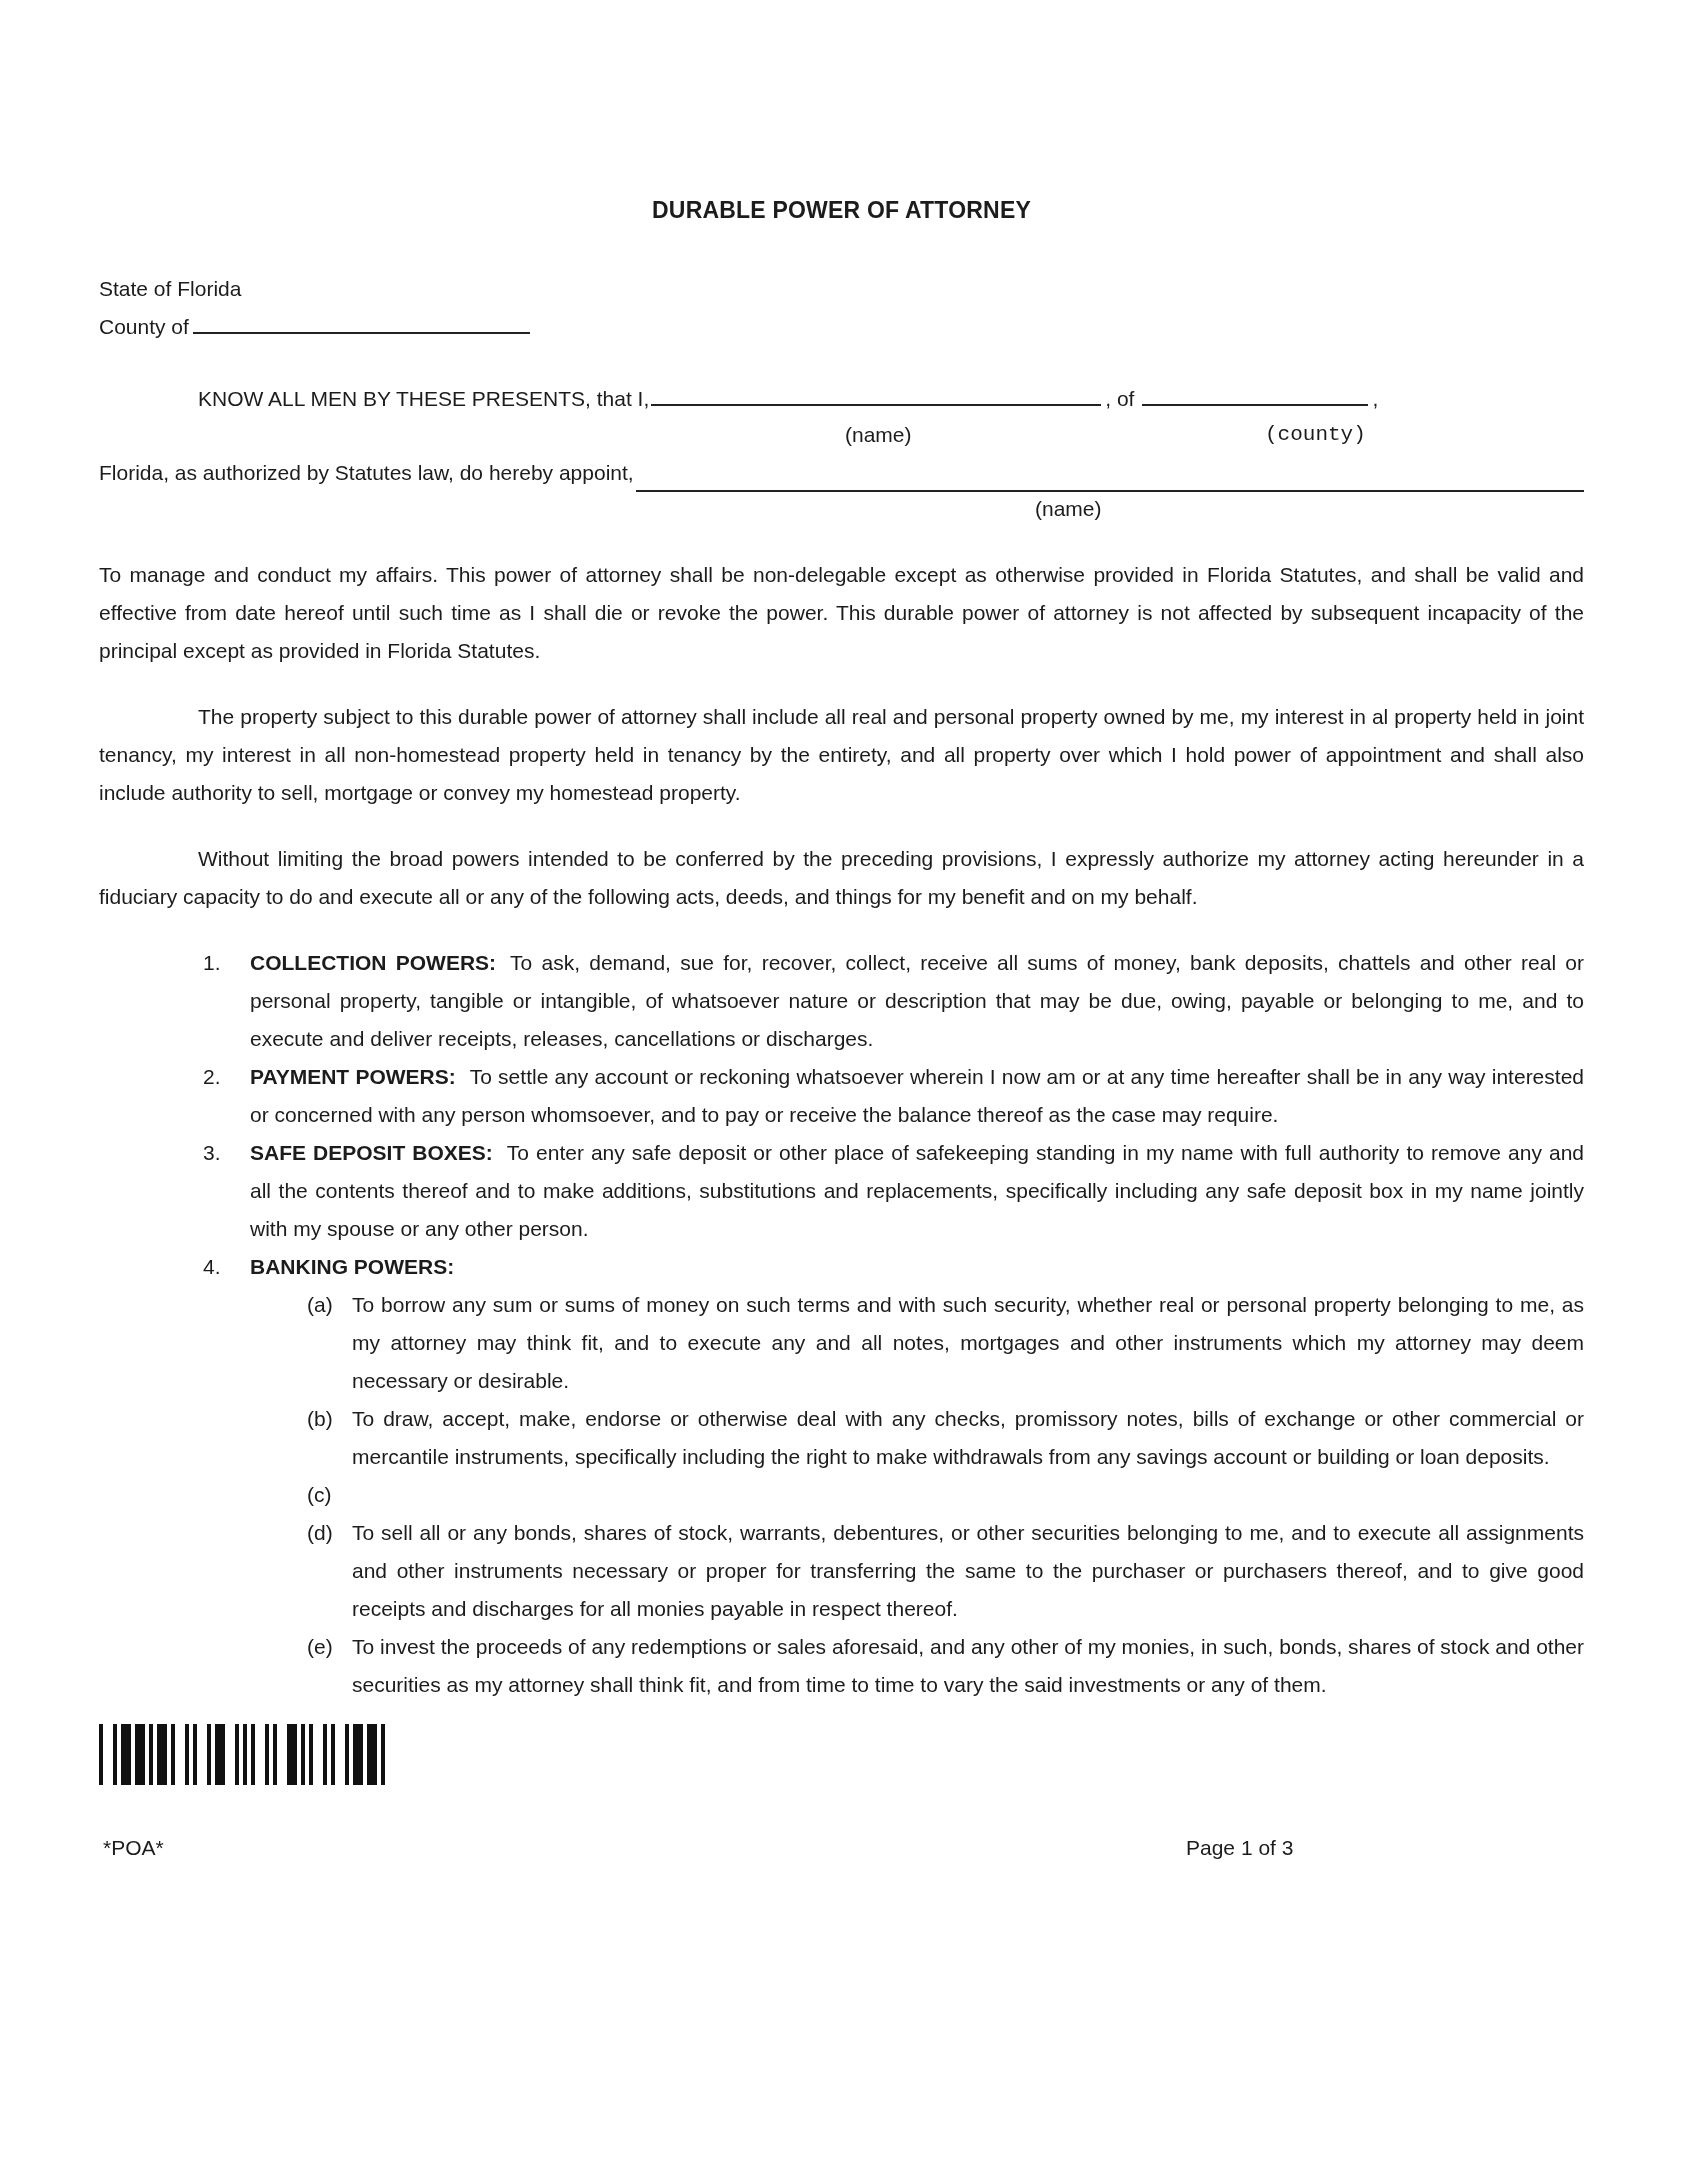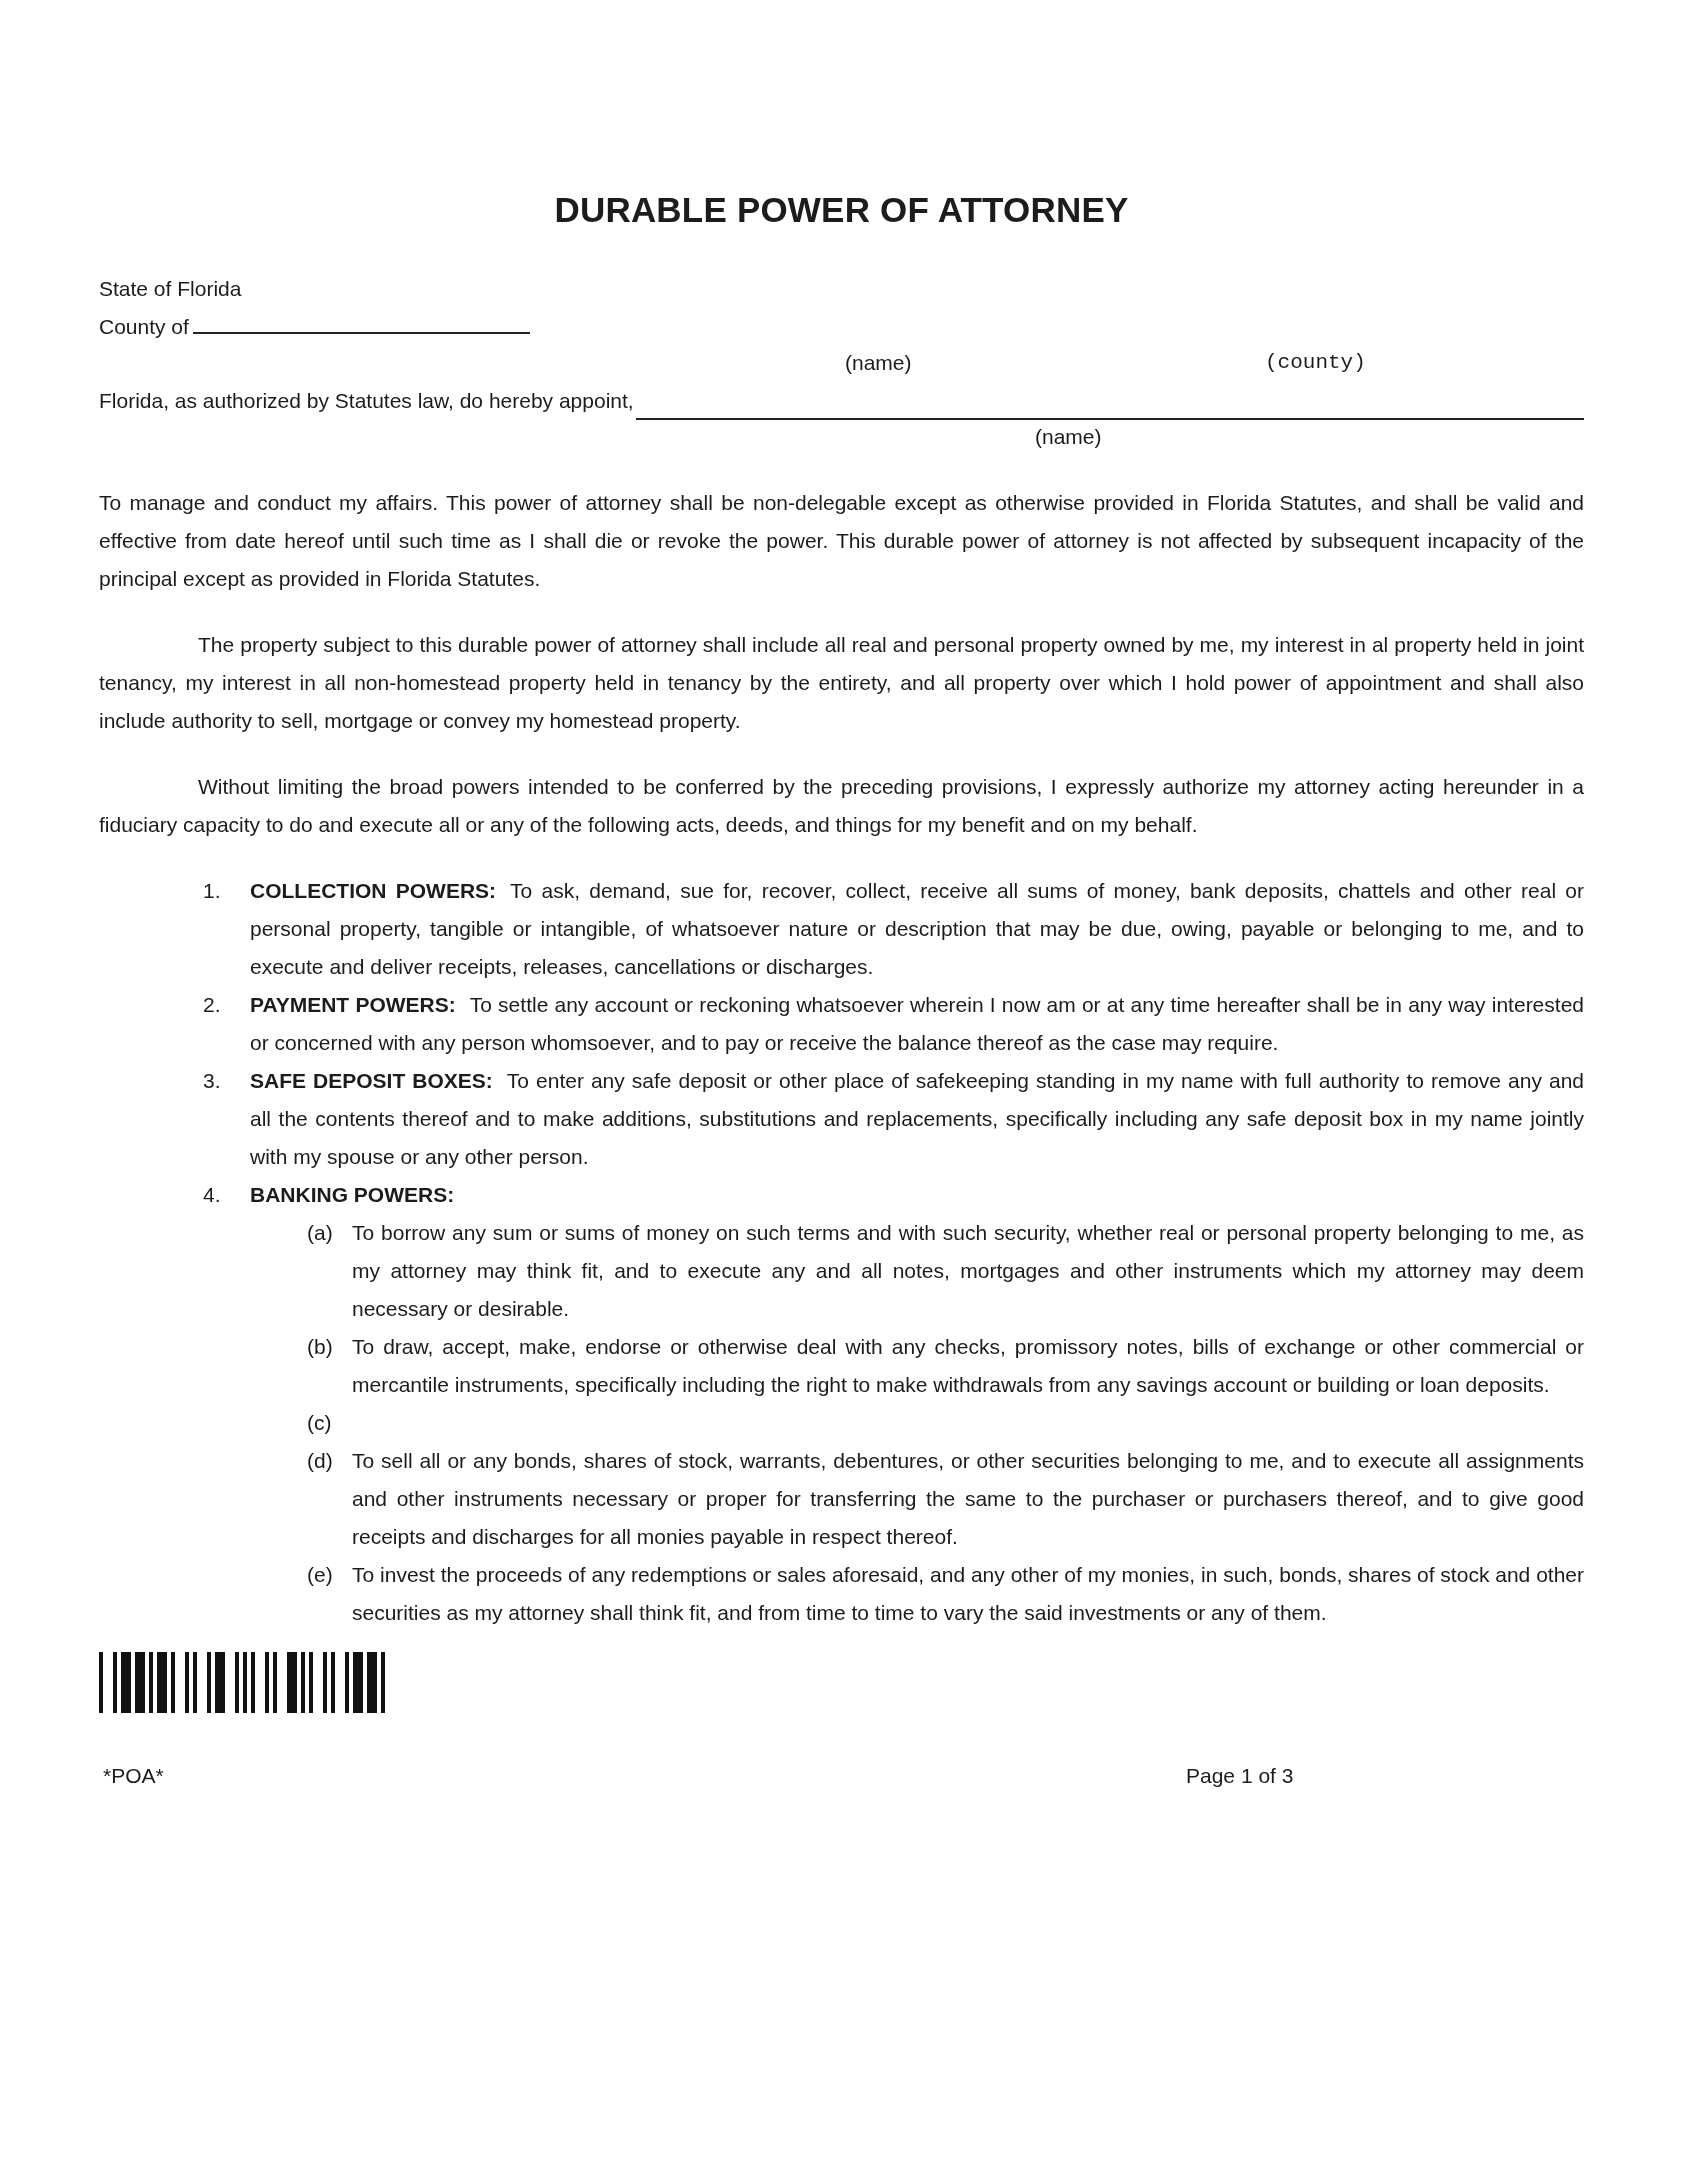--- a/index.html
+++ b/index.html
@@ -8,21 +8,21 @@
     width:1683px;height:2178px;
     box-sizing:border-box;
     background:#ffffff;
     padding:194px 99px 0 99px;
     font-family:"Liberation Sans","DejaVu Sans",sans-serif;
     font-size:21px;
     color:#1c1c1c;
     overflow:hidden;
   }
   .title{
-    font-size:35px;font-weight:700;text-align:center;
+    font-size:23px;font-weight:700;text-align:center;
     margin:0 0 44px 0;letter-spacing:0.2px;line-height:32px;
   }
   .line{line-height:38px;}
   .blank{
     display:inline-block;
     border-bottom:2px solid #222;
     height:24px;vertical-align:baseline;
   }
   .county-blank{width:337px;margin-left:4px;}
   .know{margin-top:34px;white-space:nowrap;line-height:38px;text-indent:0;padding-left:99px;}
@@ -57,20 +57,23 @@
 <div class="page">
 
   <h1 class="title">DURABLE POWER OF ATTORNEY</h1>
 
   <div class="line">State of Florida</div>
 
   <div class="line">
     <span>County of</span><span class="blank county-blank"></span>
   </div>
 
+  <div class="know">
+    <span>KNOW ALL MEN BY THESE PRESENTS, that I,</span><span class="blank b1"></span><span>, of</span><span class="blank b2"></span><span>,</span>
+  </div>
 
   <div class="caption-row">
     <span class="cap cap-name1">(name)</span>
     <span class="cap cap-county">(county)</span>
   </div>
 
   <div class="appoint">
     <span class="prefix">Florida, as authorized by Statutes law, do hereby appoint,</span>
     <span class="fill blank"></span>
   </div>

